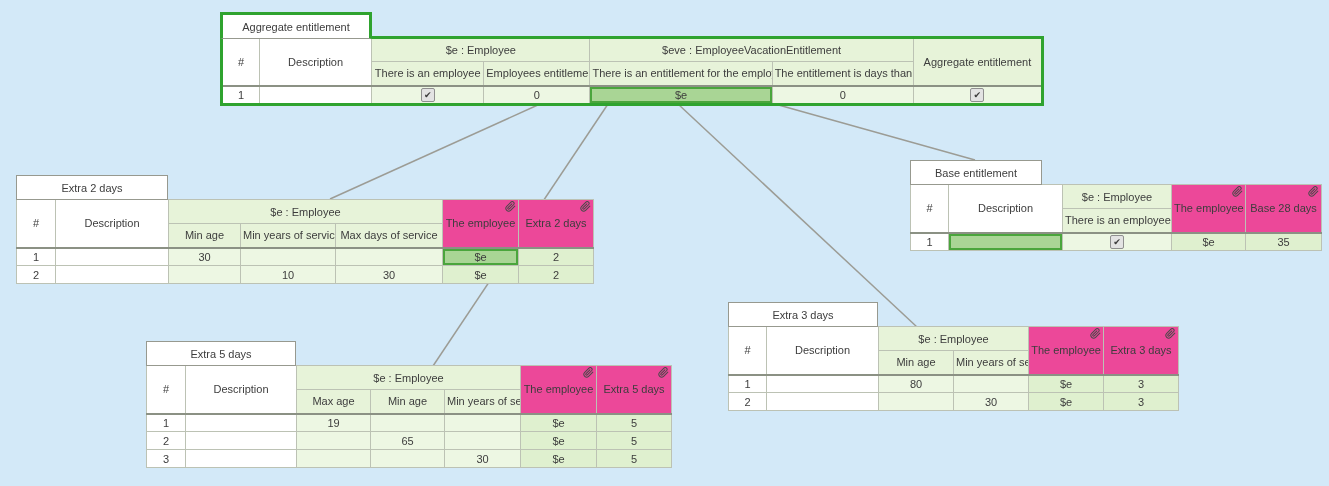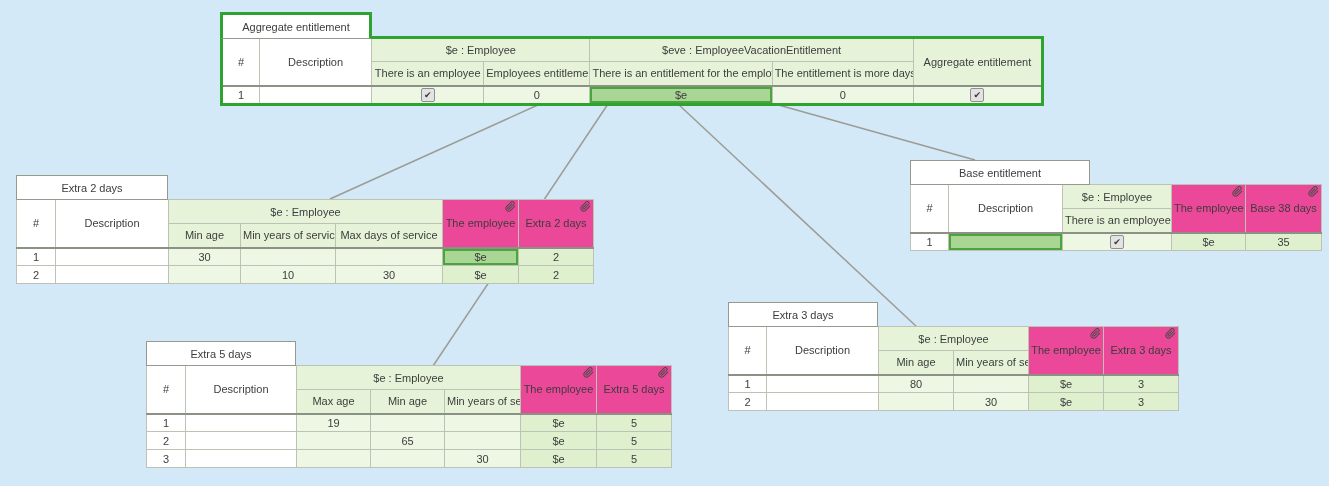--- a/index.html
+++ b/index.html
@@ -63,21 +63,21 @@
           <th class="plain" rowspan="2">#</th>
           <th class="plain" rowspan="2">Description</th>
           <th class="grph" colspan="2">$e : Employee</th>
           <th class="grph" colspan="2">$eve : EmployeeVacationEntitlement</th>
           <th class="grph" rowspan="2">Aggregate entitlement</th>
         </tr>
         <tr style="height:24px;">
           <th class="grph">There is an employee</th>
           <th class="grph">Employees entitlement</th>
           <th class="grph">There is an entitlement for the employee</th>
-          <th class="grph">The entitlement is more days</th>
+          <th class="grph">The entitlement is days than</th>
         </tr>
       </thead>
       <tbody>
         <tr style="height:19px;">
           <td class="num">1</td>
           <td class="white"></td>
           <td class="val">
             <span class="cb"><span>✔</span></span>
           </td>
           <td class="val">0</td>
@@ -273,21 +273,21 @@
           <td class="val"></td>
           <td class="val">30</td>
           <td class="accval">$e</td>
           <td class="accval">3</td>
         </tr>
       </tbody>
     </table>
   </div>
 
   <div class="tblgrp" style="left:910px;top:160px;">
-    <div class="tab" style="width:180px;">
+    <div class="tab" style="width:132px;">
       <span>Base entitlement</span>
     </div>
     <table class="tbl" style="width:412px;">
       <colgroup>
         <col style="width:38px">
           <col style="width:114px">
           <col style="width:109px">
           <col style="width:74px">
           <col style="width:76px">
       </colgroup>
@@ -299,21 +299,21 @@
           <th class="accent" rowspan="2">
             <span class="clip"><svg width="11" height="11" viewBox="0 0 24 24">
                   <path d="M21.44 11.05l-9.19 9.19a6 6 0 0 1-8.49-8.49l9.19-9.19a4 4 0 0 1 5.66 5.66l-9.2 9.19a2 2 0 0 1-2.83-2.83l8.49-8.48" fill="none" stroke="#4a4a4a" stroke-width="2.2" stroke-linecap="round" stroke-linejoin="round"></path>
                 </svg></span>
             <span>The employee</span>
           </th>
           <th class="accent" rowspan="2">
             <span class="clip"><svg width="11" height="11" viewBox="0 0 24 24">
                   <path d="M21.44 11.05l-9.19 9.19a6 6 0 0 1-8.49-8.49l9.19-9.19a4 4 0 0 1 5.66 5.66l-9.2 9.19a2 2 0 0 1-2.83-2.83l8.49-8.48" fill="none" stroke="#4a4a4a" stroke-width="2.2" stroke-linecap="round" stroke-linejoin="round"></path>
                 </svg></span>
-            <span>Base 38 days</span>
+            <span>Base 28 days</span>
           </th>
         </tr>
         <tr style="height:24px;">
           <th class="grph">There is an employee</th>
         </tr>
       </thead>
       <tbody>
         <tr style="height:18px;">
           <td class="num">1</td>
           <td class="white sel"></td>

